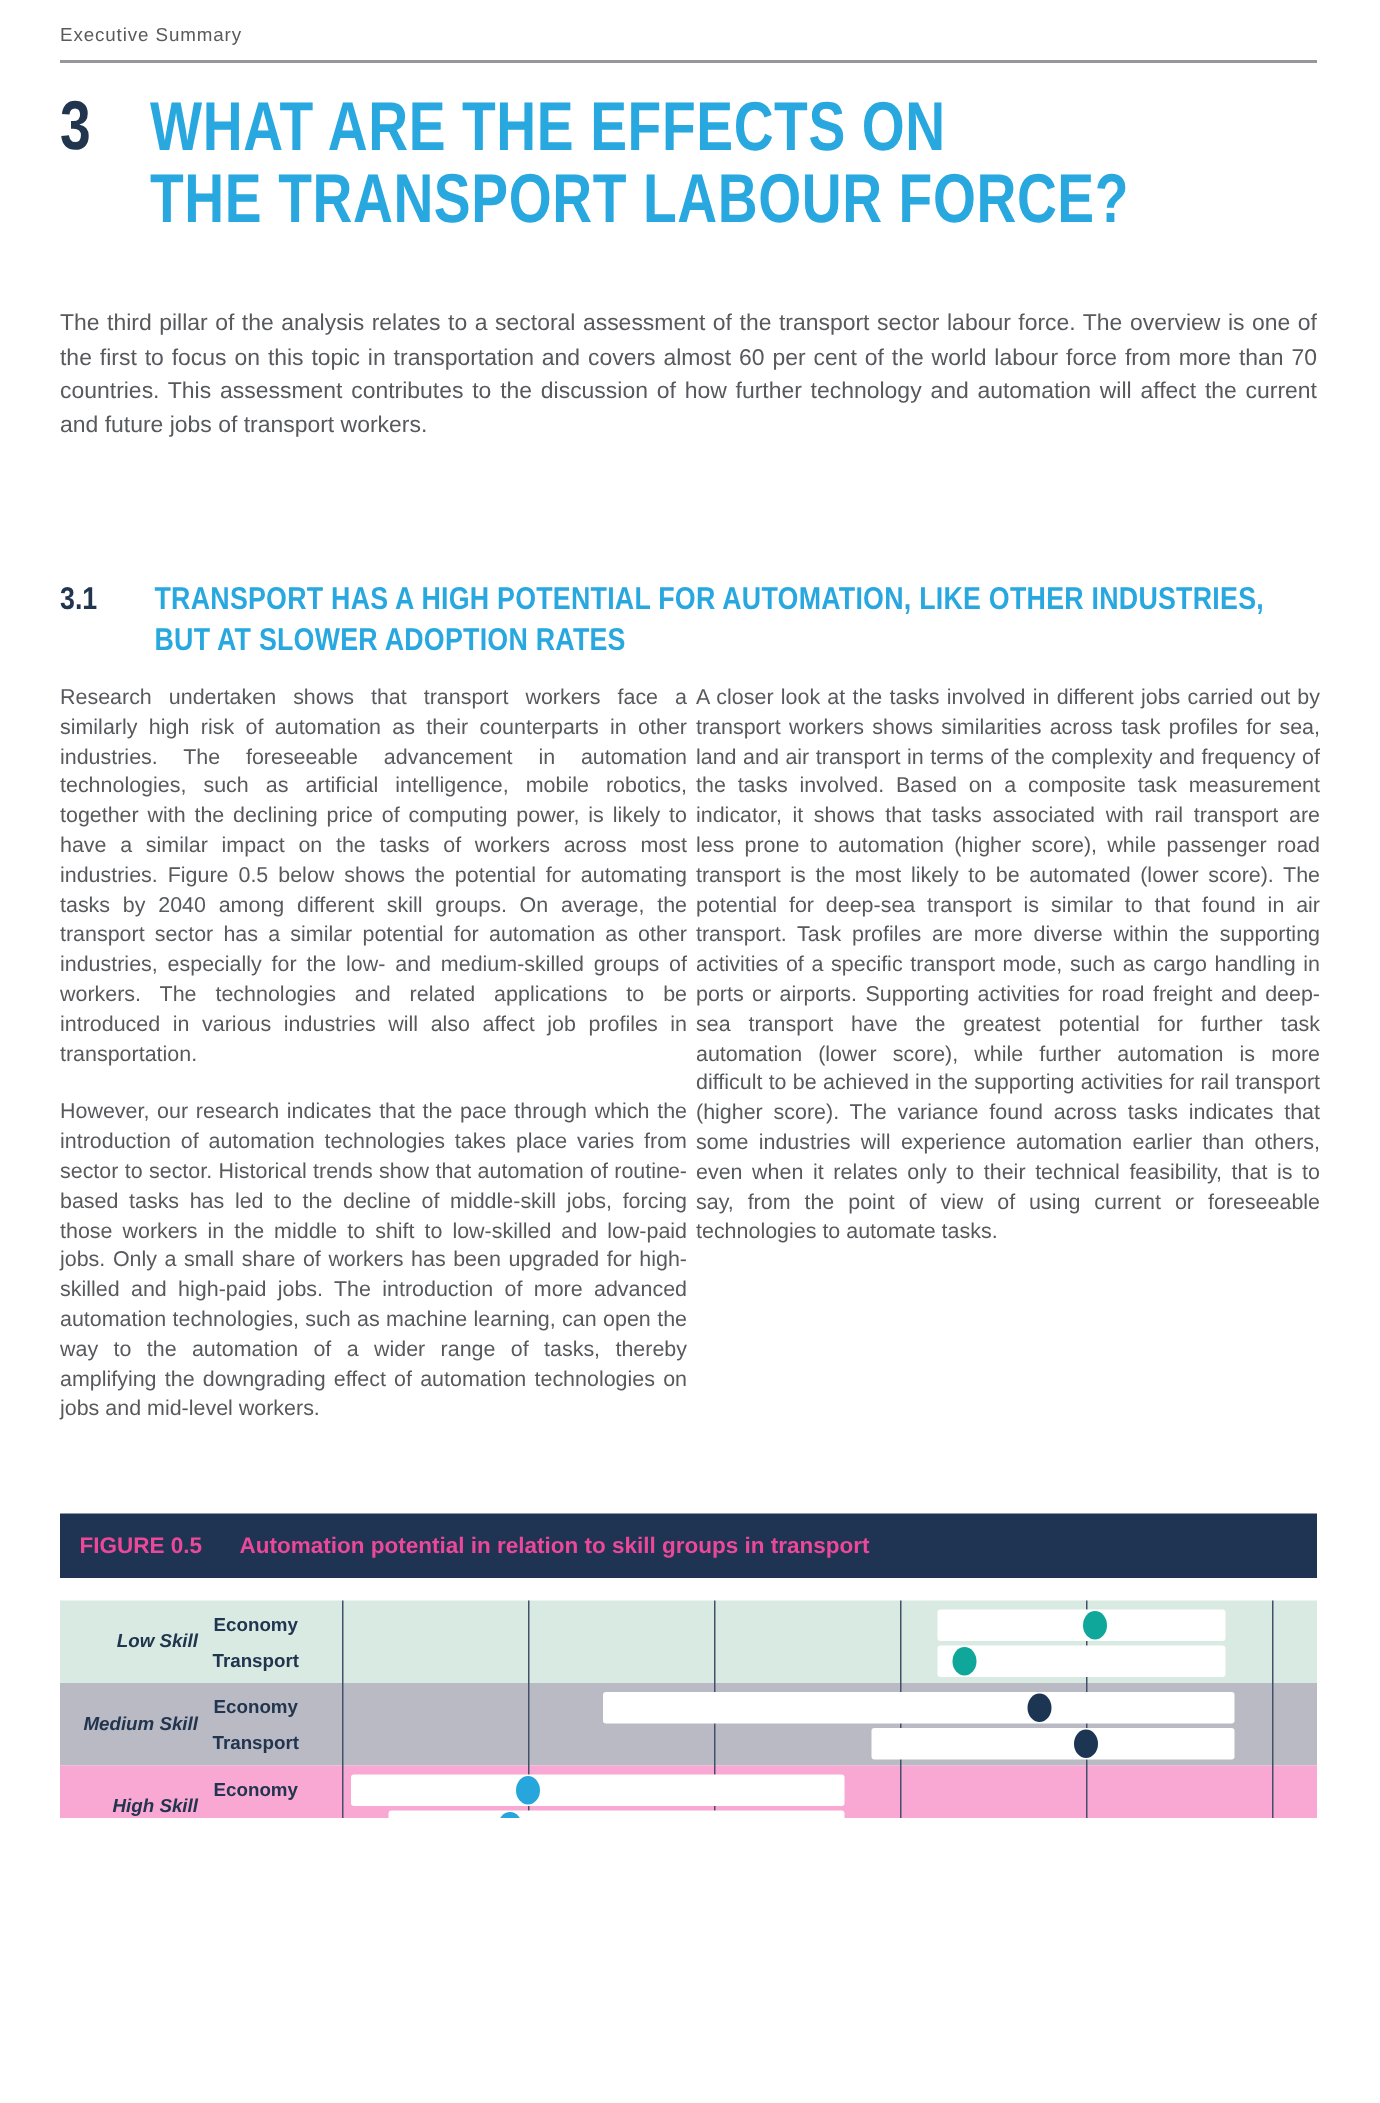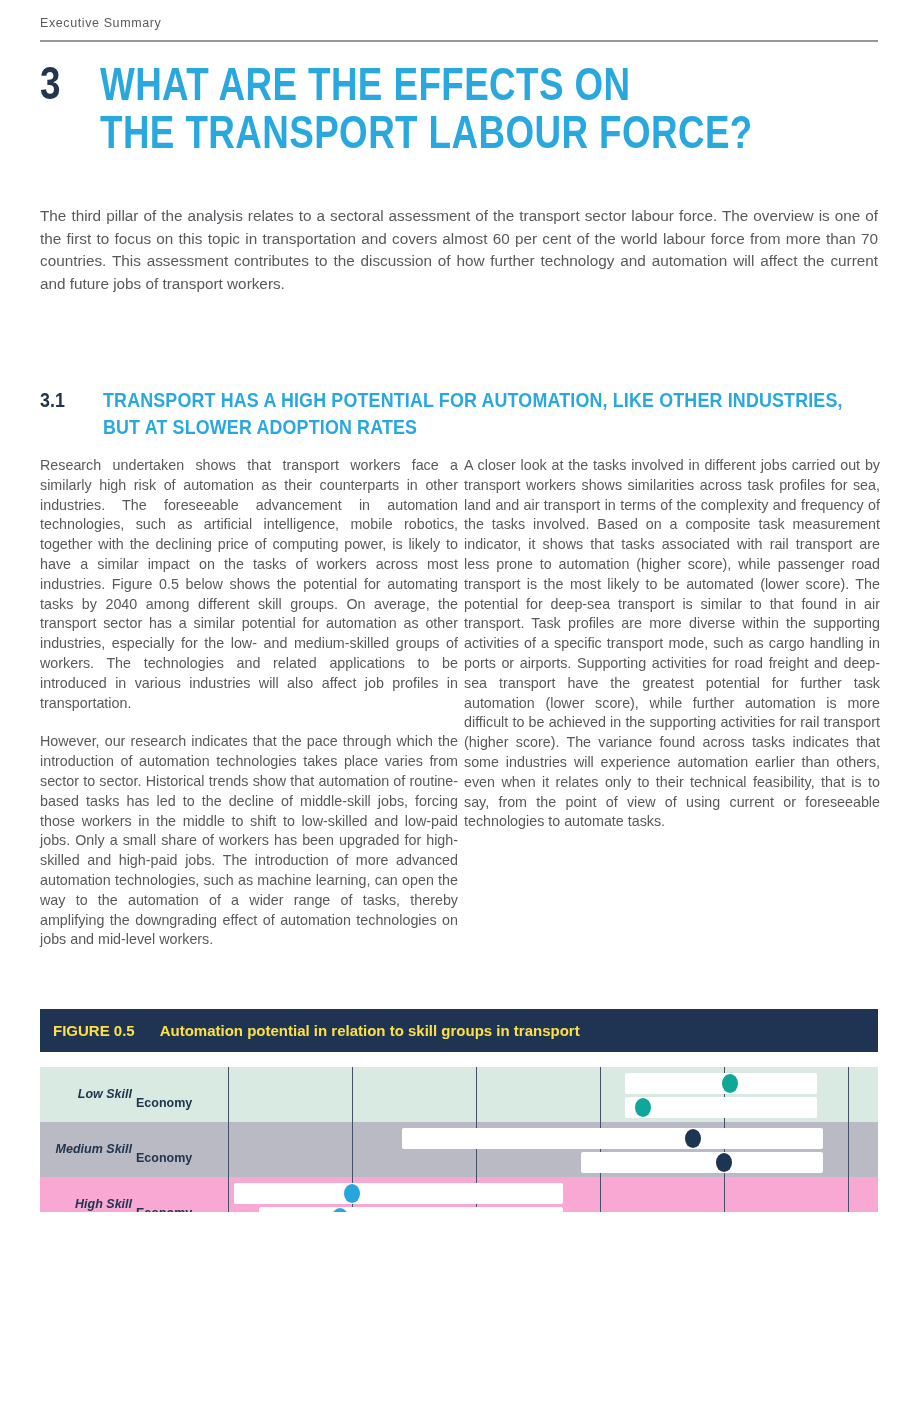--- a/index.html
+++ b/index.html
@@ -27,30 +27,30 @@
     position:absolute;left:103px;top:386px;font-size:21px;line-height:27px;font-weight:bold;color:#29a8e0;
     transform:scaleX(0.85);transform-origin:left top;white-space:nowrap;letter-spacing:0.2px;
   }
   .col{position:absolute;top:456px;width:418px;font-size:14.3px;line-height:19.8px;color:#58595c;text-align:justify;}
   .col p{margin:0 0 19px 0;}
   .col-left{left:40px;}
   .col-right{left:464px;width:416px;}
 
   .figure{position:absolute;left:40px;top:1009px;width:840px;height:332px;}
   .fig-header{
-    position:absolute;left:0;top:0;width:838px;height:43px;background:#1e3452;color:#fde047;
+    position:absolute;left:0;top:0;width:838px;height:43px;background:#1e3452;color:#ec4899;
     display:flex;align-items:center;font-size:15px;
   }
   .fig-label{font-weight:600;margin-left:13px;}
   .fig-title{font-weight:600;margin-left:25px;}
   .chart{position:absolute;left:0;top:58px;width:838px;height:165px;}
   .band{position:absolute;left:0;width:838px;height:55px;}
   .skill-label{position:absolute;left:0;top:0;width:92px;height:55px;line-height:55px;text-align:right;
     font-size:12.5px;font-weight:bold;color:#21354f;font-style:italic;}
-  .row-label{position:absolute;left:96px;width:69px;text-align:left;font-size:12.5px;font-weight:bold;color:#21354f;line-height:18px;margin-top:20px;}
+  .row-label{position:absolute;left:96px;width:69px;text-align:center;font-size:12.5px;font-weight:bold;color:#21354f;line-height:18px;}
   .gridline{position:absolute;top:0;width:1px;height:177px;background:#42506a;}
   .range-bar{position:absolute;height:21px;background:#ffffff;border-radius:2px;}
   .dot{position:absolute;width:16px;height:19px;border-radius:50%;}
   .ticks{position:absolute;left:0;top:231px;width:838px;height:15px;}
   .tick-label{position:absolute;width:44px;text-align:center;font-size:12px;font-weight:bold;color:#21354f;}
   .axis-label{position:absolute;left:188px;top:255px;width:620px;text-align:center;font-size:12.5px;font-weight:bold;color:#21354f;}
   .sources{position:absolute;left:0;top:306px;font-size:11px;color:#6f7074;}
 
   .rule-bottom{position:absolute;left:40px;top:1344px;width:832px;height:0;border:none;border-top:2px solid #a2a3a6;margin:0;}
   .footer{position:absolute;left:40px;top:1352px;font-size:13px;color:#808184;}

